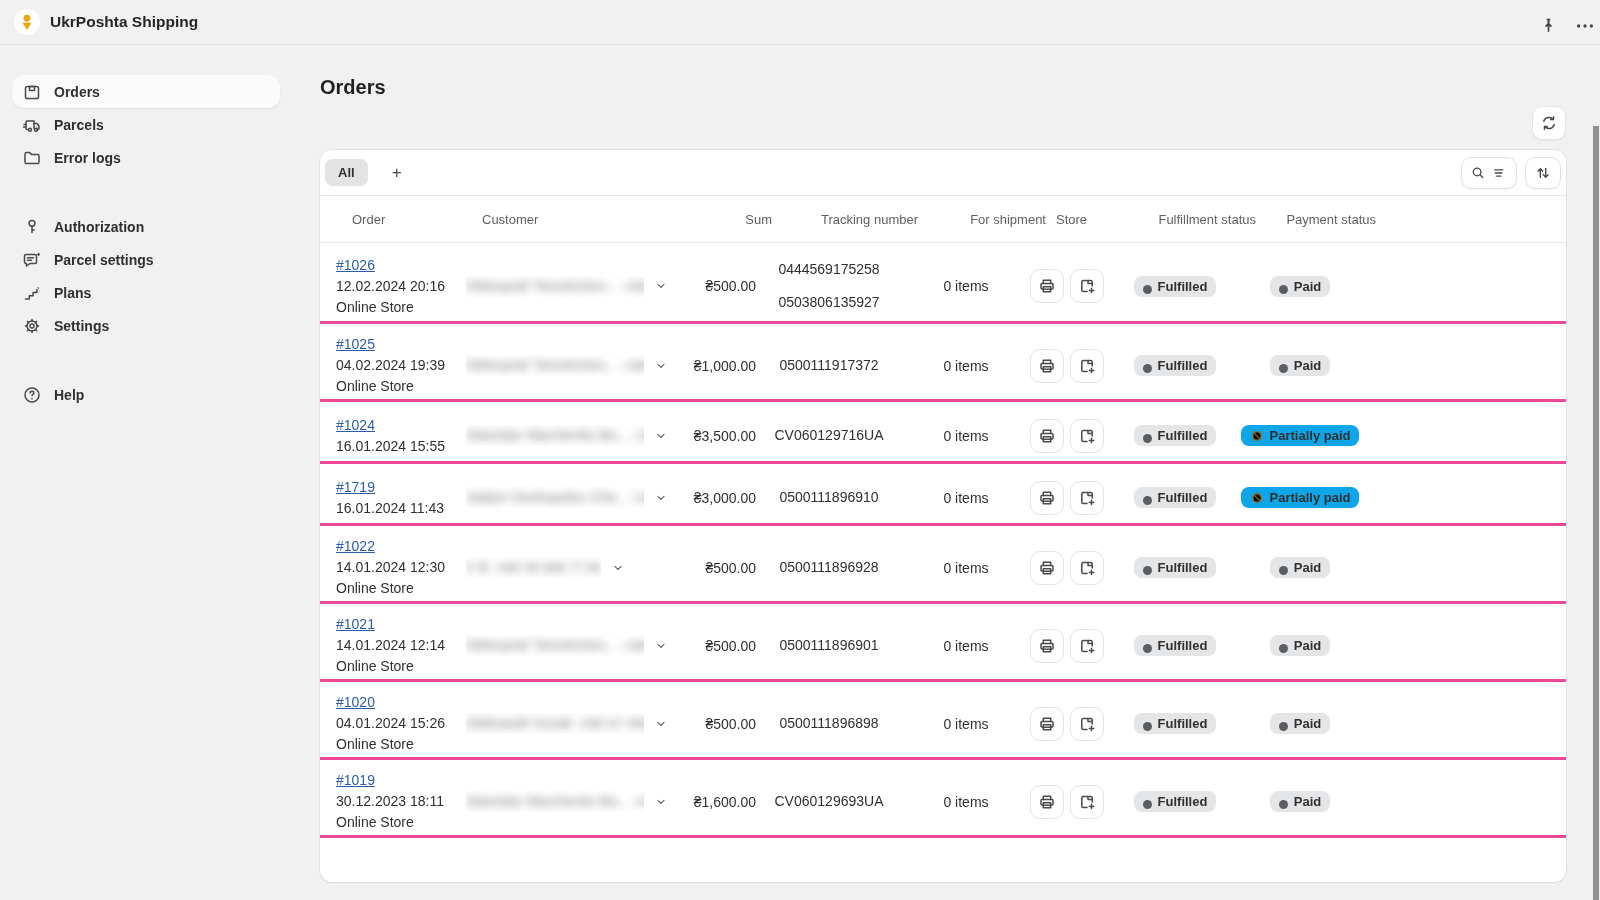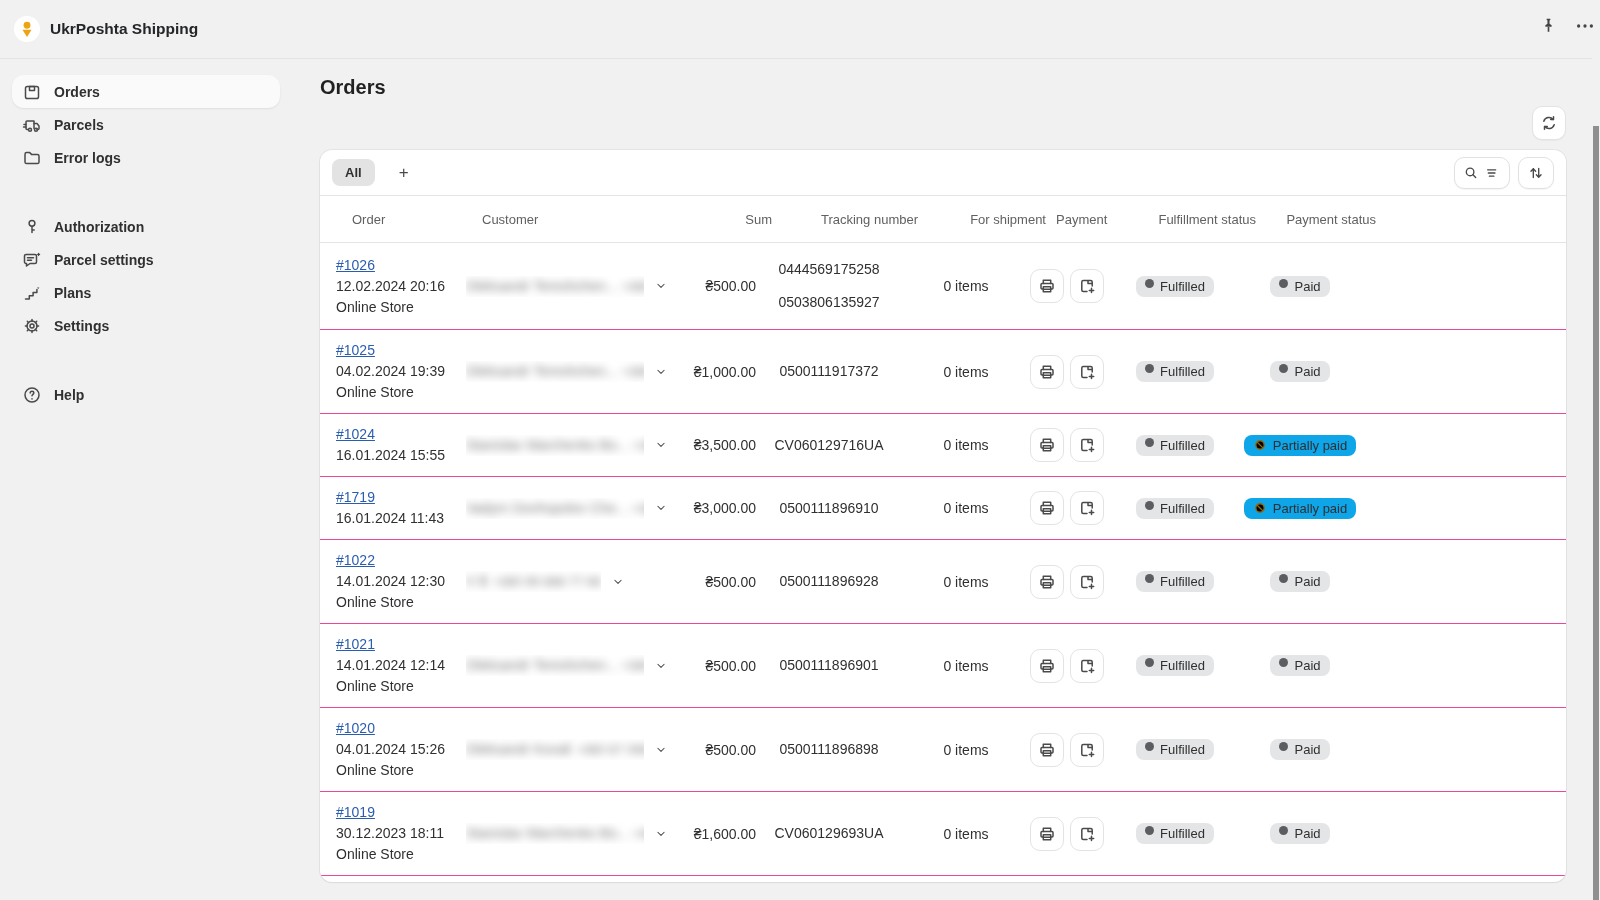--- a/index.html
+++ b/index.html
@@ -1,20 +1,20 @@
 <!DOCTYPE html>
 <html><head>
 <meta charset="utf-8">
 <style>
   * { margin:0; padding:0; box-sizing:border-box; }
   html,body { width:1600px; height:900px; overflow:hidden; }
   body { background:#f1f1f1; font-family:"Liberation Sans", sans-serif; color:#303030; font-size:14px; }
 
   
-  .topbar { position:absolute; left:0; top:0; width:1600px; height:59px; background:#f1f1f1; border-bottom:1px solid #e3e3e3; display:flex; align-items:center; }
+  .topbar { position:absolute; left:0; top:0; width:1600px; height:45px; background:#f1f1f1; border-bottom:1px solid #e3e3e3; display:flex; align-items:center; }
   .logo-wrap { margin-left:14px; width:26px; height:26px; display:flex; align-items:center; justify-content:center; background:#fff; border-radius:50%; }
   .app-title { margin-left:10px; font-size:15.5px; font-weight:700; color:#242628; }
   .icon-btn-flat { width:28px; height:28px; border:none; background:transparent; display:flex; align-items:center; justify-content:center; cursor:pointer; }
   .pin-btn { position:absolute; left:1534px; top:12px; }
   .dots-btn { position:absolute; left:1571px; top:12px; }
 
   
   .sidebar { position:absolute; left:0; top:53px; width:292px; height:847px; padding:22px 12px 0 12px; }
   .nav-group { margin-bottom:36px; }
   .nav-item { display:flex; align-items:center; gap:12px; height:33px; padding:0 10px; border-radius:12px; cursor:pointer; }
@@ -23,50 +23,50 @@
   .nav-item.active .nav-label { font-weight:700; }
   .nav-icon { width:20px; height:20px; display:flex; align-items:center; justify-content:center; }
   svg.ic { stroke:#4a4a4a; fill:none; stroke-width:1.5; stroke-linecap:round; stroke-linejoin:round; }
 
   
   .page-title { position:absolute; left:320px; top:76px; font-size:20px; font-weight:700; color:#1f2123; }
   .refresh-btn { position:absolute; left:1532px; top:106px; width:34px; height:34px; background:#fff; border:1px solid #e3e3e3; border-radius:10px; display:flex; align-items:center; justify-content:center; cursor:pointer; box-shadow:0 1px 1px rgba(0,0,0,.04); }
 
   .card { position:absolute; left:320px; top:150px; width:1246px; height:732px; background:#fff; border-radius:12px; box-shadow:0 0 0 1px rgba(0,0,0,.05), 0 1px 2px rgba(0,0,0,.05); overflow:hidden; }
 
-  .tabs-row { height:46px; display:flex; align-items:center; padding:0 12px; border-bottom:1px solid #e5e5e5; }
+  .tabs-row { height:46px; display:flex; align-items:center; padding:0 5px; border-bottom:1px solid #e5e5e5; }
   .tab-all { background:#e3e3e3; border:none; border-radius:8px; padding:6px 13px; font-size:13px; font-weight:600; color:#303030; cursor:pointer; font-family:inherit; }
   .tab-add { border:none; background:transparent; margin-left:16px; font-size:17px; color:#4a4a4a; cursor:pointer; padding:4px 8px; }
   .tabs-right { margin-left:auto; display:flex; gap:8px; }
   .tool-btn { height:32px; background:#fff; border:1px solid #e1e1e1; border-radius:10px; display:flex; align-items:center; justify-content:center; gap:4px; cursor:pointer; box-shadow:0 1px 1px rgba(0,0,0,.04); }
   .tool-btn.search-filter { width:56px; }
   .tool-btn.sort { width:36px; }
 
   .grid-cols { display:grid; grid-template-columns:130px 224px 66px 146px 128px 80px 130px 120px 1fr; padding:0 16px; align-items:center; }
   .thead { height:47px; border-bottom:1px solid #e5e5e5; color:#616161; font-size:13px;padding-left:32px; }
   .th { white-space:nowrap; }
   .th.right { text-align:right; }
   .th.center { text-align:right; }
   .th.pad-l { padding-left:10px; }
 
-  .row { border-bottom:1px solid #ec4899; padding-top:10px; padding-bottom:10px; min-height:62px; }
+  .row { border-bottom:3px solid #ec4899; padding-top:10px; padding-bottom:2px; min-height:62px; }
   .cell-order { line-height:21px; }
   .order-link { color:#2a5db0; text-decoration:underline; font-size:14px; cursor:pointer; }
   .cell-customer { display:flex; align-items:center; gap:10px; }
   .cust-lines { line-height:20px; overflow:hidden; white-space:nowrap; max-width:178px; }
   .blur { filter:blur(4px); color:#7c7c7c; background:#fff; display:inline-block; }
   .cust-phone { font-size:13px; }
   .cell-sum { text-align:right; white-space:nowrap; }
   .cell-tracking { text-align:center; line-height:21px; }
   .tracking-multi div { padding:6px 0; }
   .cell-items { text-align:center; }
   .cell-parcel { display:flex; gap:6px; }
   .parcel-btn { width:34px; height:34px; background:#fff; border:1px solid #e3e3e3; border-radius:10px; display:flex; align-items:center; justify-content:center; cursor:pointer; }
   .cell-status { display:flex; justify-content:center; }
-  .badge { display:inline-flex; align-items:flex-start; gap:6px; background:#e4e5e7; border-radius:8px; padding:3px 9px; font-size:13px; color:#303030; white-space:nowrap; }
+  .badge { display:inline-flex; align-items:flex-end; gap:6px; background:#e4e5e7; border-radius:8px; padding:3px 9px; font-size:13px; color:#303030; white-space:nowrap;font-weight:bold; }
   .badge .dot { width:9px; height:9px; border-radius:50%; background:#5b5d60; }
   .badge.partially_paid { background:#0ea5e9; }
   .badge .slash { display:none; }
   .badge.partially_paid .slash { display:block; }
 
   
   .scrollbar-track { position:absolute; right:0; top:53px; width:8px; height:847px; background:#f1f1f1; }
   .scrollbar-thumb { position:absolute; right:1px; top:73px; width:6px; height:820px; background:#8f8f8f; }
 </style>
 </head>
@@ -288,21 +288,21 @@
       </button>
     </div>
   </div>
 
   <div class="grid-cols thead">
     <div class="th">Order</div>
     <div class="th">Customer</div>
     <div class="th right">Sum</div>
     <div class="th center">Tracking number</div>
     <div class="th center">For shipment</div>
-    <div class="th pad-l">Payment</div>
+    <div class="th pad-l">Store</div>
     <div class="th center">Fulfillment status</div>
     <div class="th center">Payment status</div>
     <div class="th"></div>
   </div>
 
   <div id="tbody">
   <div class="grid-cols row">
     <div class="cell-order">
       <a class="order-link">#1026</a>
       <div>12.02.2024 20:16</div>

